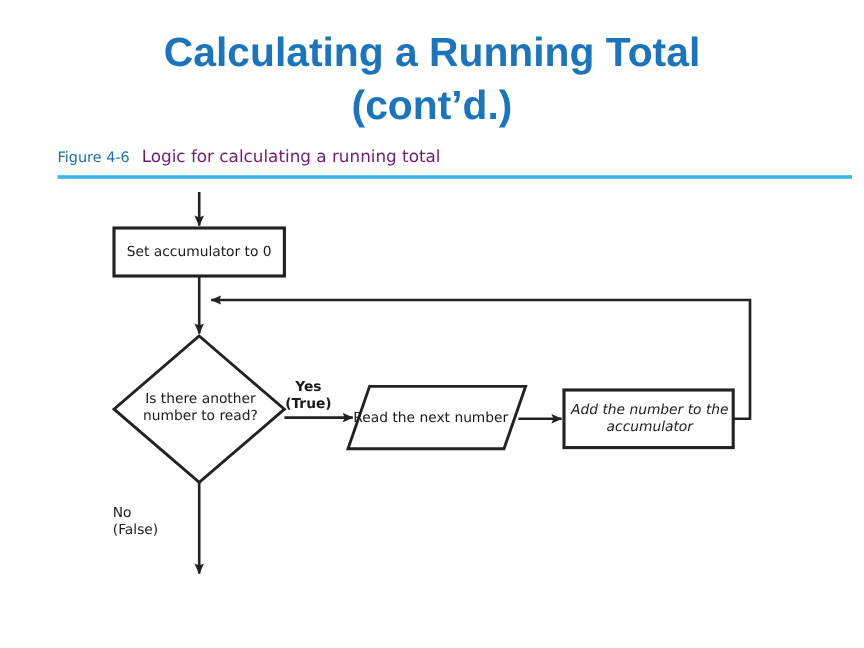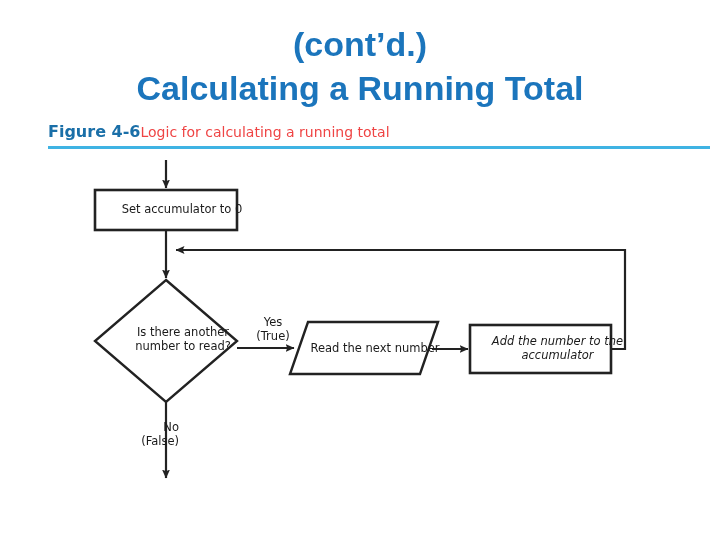--- a/index.html
+++ b/index.html
@@ -39,30 +39,31 @@
   #figure-caption {
     position: absolute;
     left: 48px;
     top: 122px;
     width: 664px;
     height: 20px;
     white-space: nowrap;
   }
   #figure-caption .fig-number {
     font-family: "DejaVu Sans", sans-serif;
-    font-weight: bold;
-    font-size: 16px;
+    font-weight: normal;
+    font-size: 12px;
     color: #1A6FA8;
     vertical-align: baseline;
   }
   #figure-caption .fig-text {
     font-family: "DejaVu Sans", sans-serif;
     font-weight: normal;
     font-size: 14px;
-    color: #ef4444;
+    color: #701a75;
+    margin-left: 10px;
     vertical-align: baseline;
   }
   #figure-rule {
     position: absolute;
     left: 48px;
     top: 146px;
     width: 662px;
     height: 3px;
     background: #3FB3E3;
   }
@@ -79,49 +80,49 @@
   
   .fc-label {
     position: absolute;
     font-family: "DejaVu Sans", sans-serif;
     font-size: 11.5px;
     color: #1a1a1a;
     text-align: center;
     line-height: 14px;
     white-space: pre-line;
     pointer-events: none;
-    margin-left: 16px;
   }
   #label-set-accumulator {
     left: 95px;  top: 202px; width: 142px;
   }
   #label-decision {
     left: 96px;  top: 325px; width: 142px;
   }
   #label-read-number {
     left: 294px; top: 341px; width: 130px;
   }
   #label-add-number {
     left: 471px; top: 334px; width: 141px; font-style: italic;
   }
   #label-yes-true {
     left: 232px; top: 315px; width: 50px;
     text-align: center;
+    font-weight: bold;
   }
   #label-no-false {
-    left: 107px; top: 420px; width: 56px;
-    text-align: right;
+    left: 94px; top: 420px; width: 56px;
+    text-align: left;
   }
 </style>
 </head>
 <body>
 
 <div id="slide-title">
+  <span class="title-line">Calculating a Running Total</span>
   <span class="title-line">(cont’d.)</span>
-  <span class="title-line">Calculating a Running Total</span>
 </div>
 
 <div id="figure-caption">
   <span class="fig-number">Figure 4-6</span><span class="fig-text">Logic for calculating a running total</span>
 </div>
 <div id="figure-rule"></div>
 
 <svg id="flowchart" viewBox="0 0 720 540" width="720" height="540" xmlns="http://www.w3.org/2000/svg">
   <defs>
     <marker id="arrowhead" markerWidth="9" markerHeight="8" refX="8.5" refY="4" orient="auto" markerUnits="userSpaceOnUse">

